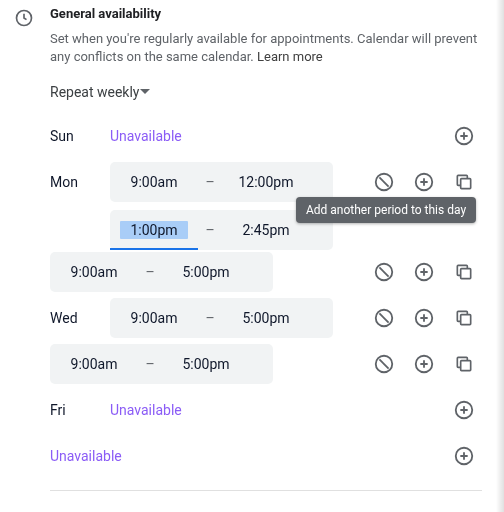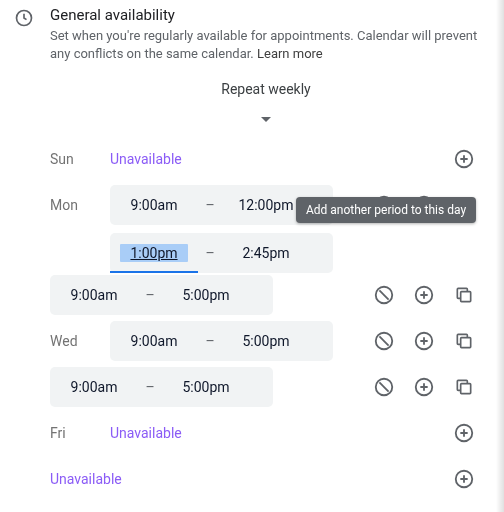--- a/index.html
+++ b/index.html
@@ -24,57 +24,56 @@
     padding: 6px 22px 0 50px;
     position: relative;
   }
   .header-icon {
     position: absolute;
     left: 14px;
     top: 8px;
     color: #5f6368;
   }
   .title {
-    font-weight: 400;
+    font-weight: 700;
     color: #202124;
-    font-size: 15px;
-    margin-bottom: 3px;
+    font-size: 13px;
+    margin-bottom: 9px;
   }
   .subtitle {
     color: #5f6368;
     font-size: 13px;
     line-height: 1.4;
   }
   .link {
     color: #404040;
     cursor: pointer;
   }
   .repeat-row {
     display: flex;
     align-items: center;
-    gap: 20px;
+    gap: 0;
     margin: 18px 0 14px 0;
     color: #3c4043;
     font-size: 14px;
     cursor: pointer;
-    flex-direction: column;
   }
   .repeat-row svg { color: #5f6368; }
   .days { }
   .day-row {
     display: flex;
     align-items: flex-start;
     min-height: 46px;
     padding-top: 2px;
   }
   .day-label {
     width: 60px;
     padding-top: 12px;
     font-size: 14px;
-    color: #737373;
+    color: #0f172a;
   }
   .periods {
     flex: 0 0 auto;
     width: 223px;
     margin-right: 8px;
   }
   .unavail {
     padding-top: 12px;
     color: #8b5cf6;
     font-size: 14px;
@@ -100,21 +99,20 @@
     justify-content: center;
     cursor: text;
   }
   .time.selected {
     position: relative;
   }
   .time.selected .time-text {
     background: #a9cdf7;
     padding: 1px 10px;
     border-radius: 1px;
-    text-decoration: underline;
   }
   .time.selected::after {
     content: "";
     position: absolute;
     left: 0; right: 0; bottom: 0;
     height: 2px;
     background: #1a73e8;
   }
   .dash {
     width: 24px;

